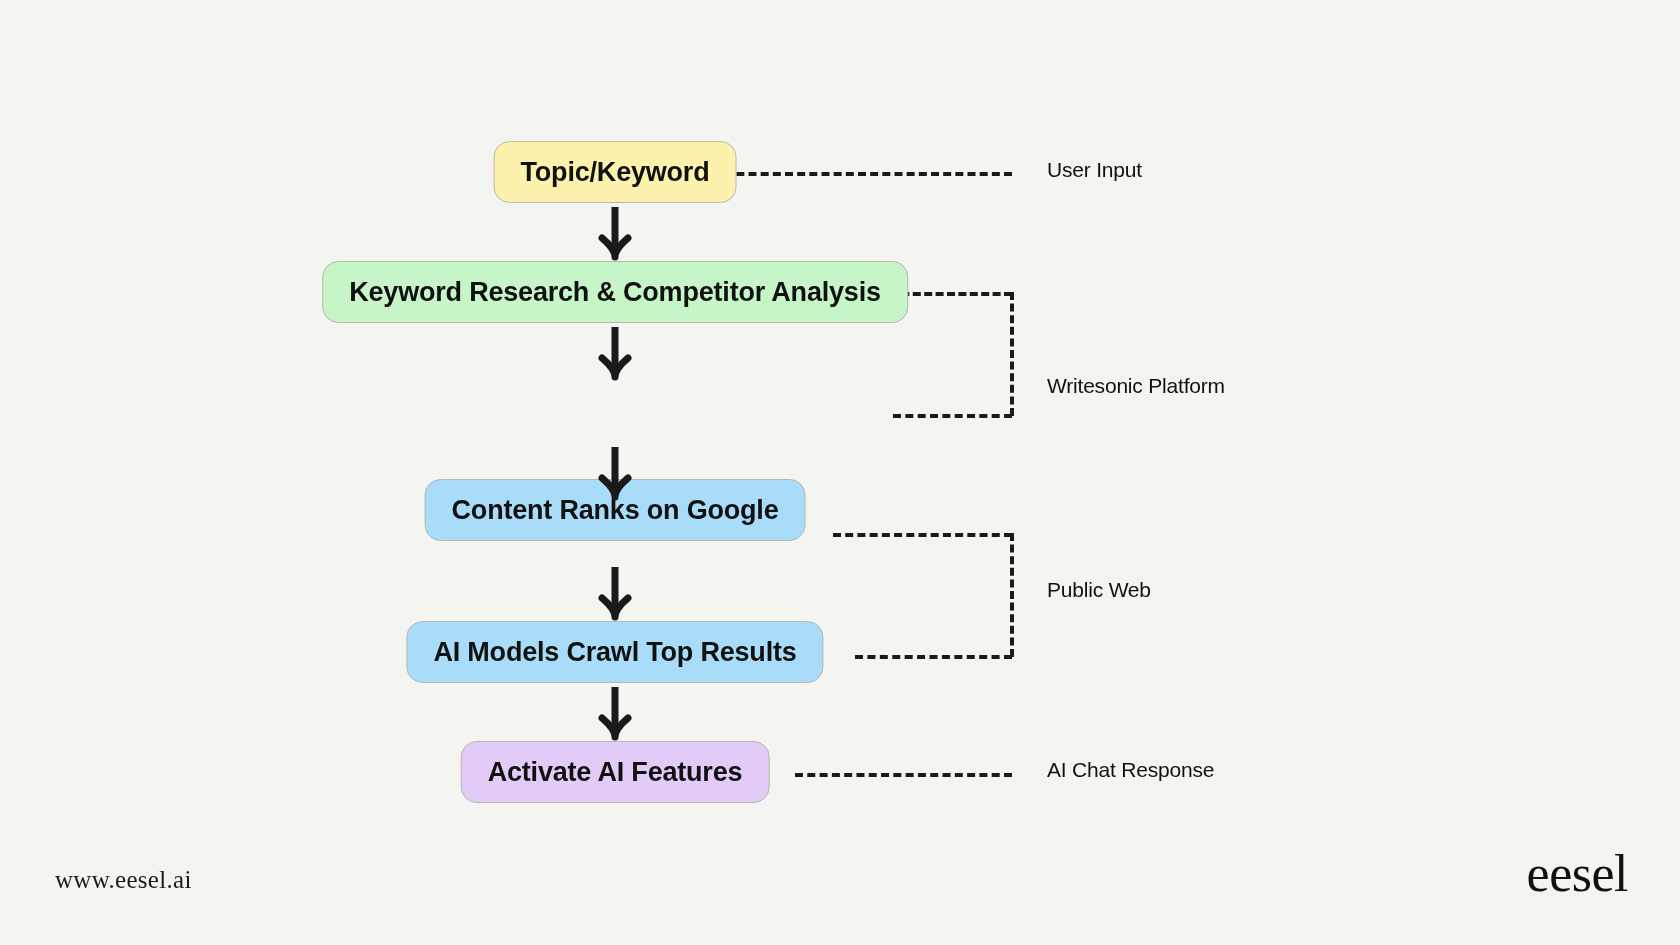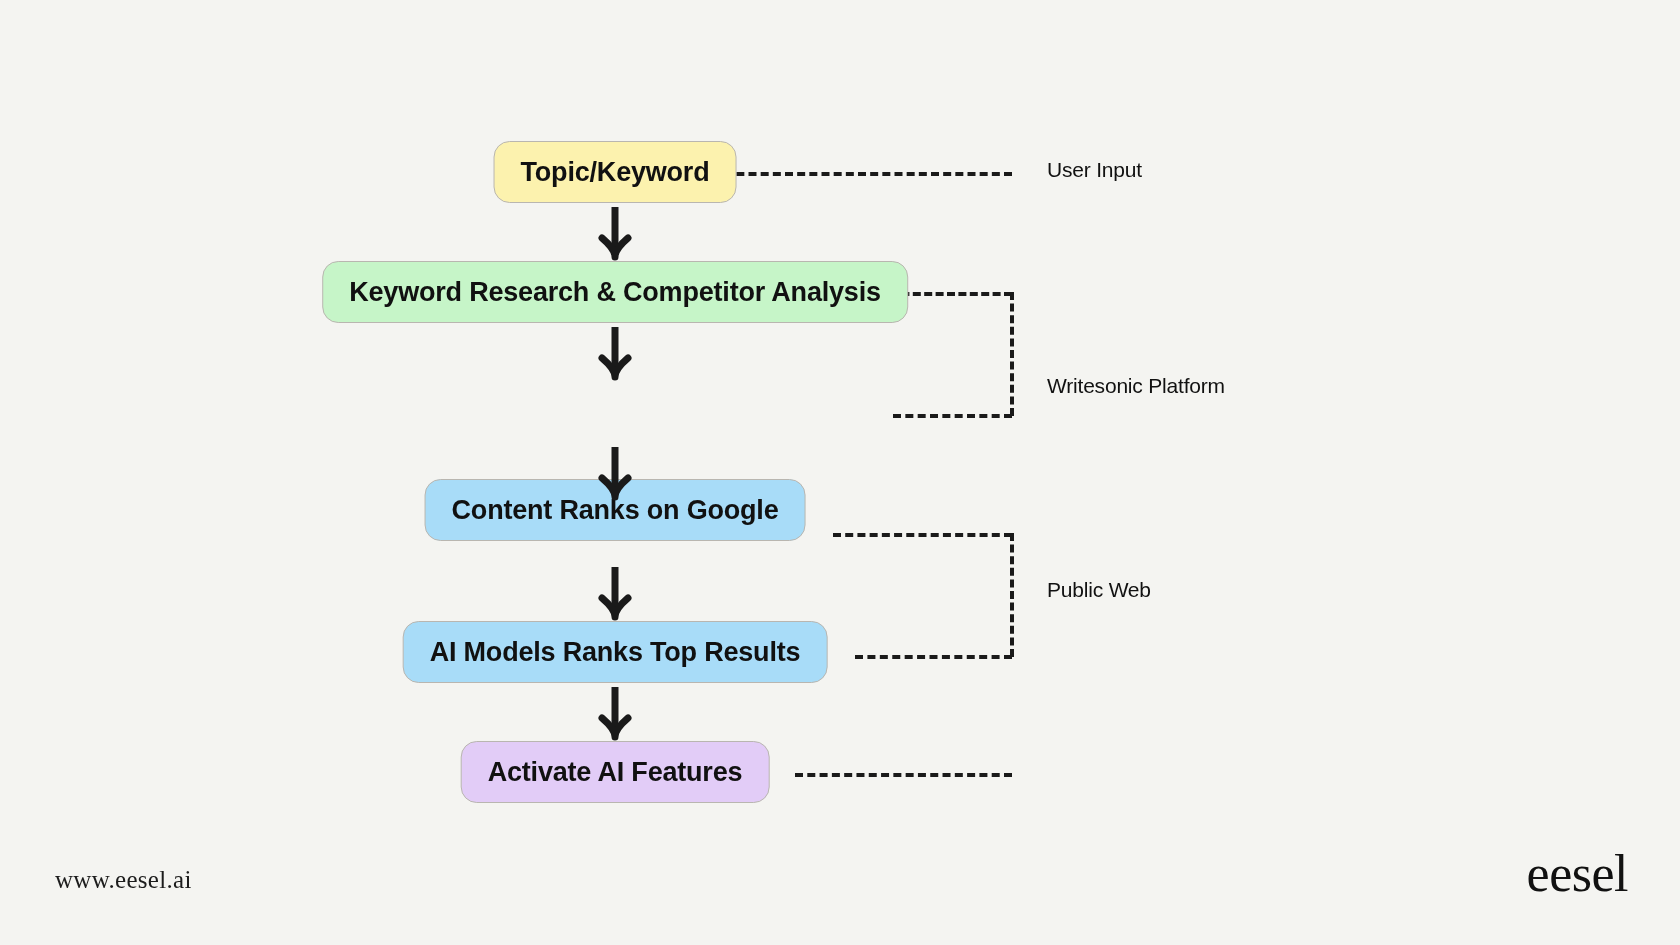--- a/index.html
+++ b/index.html
@@ -122,21 +122,21 @@
   <div class="node green" style="left:615px; top:261px;border-radius:16px;">
     <span class="node-label">Keyword Research &amp; Competitor Analysis</span>
   </div>
 
 
   <div class="node blue" style="left:615px; top:479px;">
     <span class="node-label">Content Ranks on Google</span>
   </div>
 
   <div class="node blue" style="left:615px; top:621px;">
-    <span class="node-label">AI Models Ranks Top Results</span>
+    <span class="node-label">AI Models Crawl Top Results</span>
   </div>
 
   <div class="node purple" style="left:615px; top:741px;">
     <span class="node-label">Activate AI Features</span>
   </div>
 
   <svg class="arrow" style="left:615px; top:205px;" viewBox="0 0 40 56">
     <path d="M20 2 L20 44" stroke="#1a1a1a" stroke-width="7" fill="none" stroke-linecap="butt"></path>
     <path d="M7 33 Q20 44 20 52 Q20 44 33 33" stroke="#1a1a1a" stroke-width="7" fill="none" stroke-linecap="round" stroke-linejoin="round"></path>
   </svg>
@@ -160,17 +160,18 @@
     <path d="M20 2 L20 44" stroke="#1a1a1a" stroke-width="7" fill="none" stroke-linecap="butt"></path>
     <path d="M7 33 Q20 44 20 52 Q20 44 33 33" stroke="#1a1a1a" stroke-width="7" fill="none" stroke-linecap="round" stroke-linejoin="round"></path>
   </svg>
 
   <div class="group-label" style="left:1047px; top:158px;">User Input</div>
 
   <div class="group-label" style="left:1047px; top:338px;margin-top:36px;">Writesonic Platform</div>
 
   <div class="group-label" style="left:1047px; top:578px;">Public Web</div>
 
+  <div class="group-label" style="left:1047px; top:758px;">AI Chat Response</div>
 
   <div class="footer-url">www.eesel.ai</div>
   <div class="brand-logo">eesel</div>
 
 </div>
 
 </body></html>

